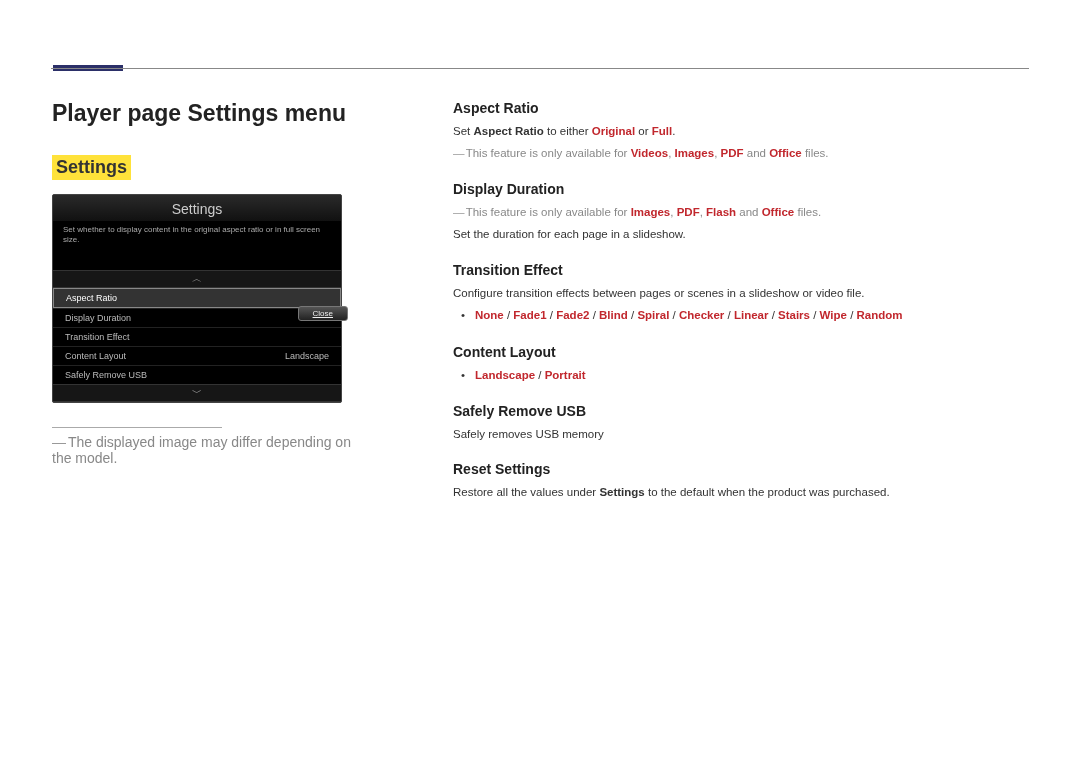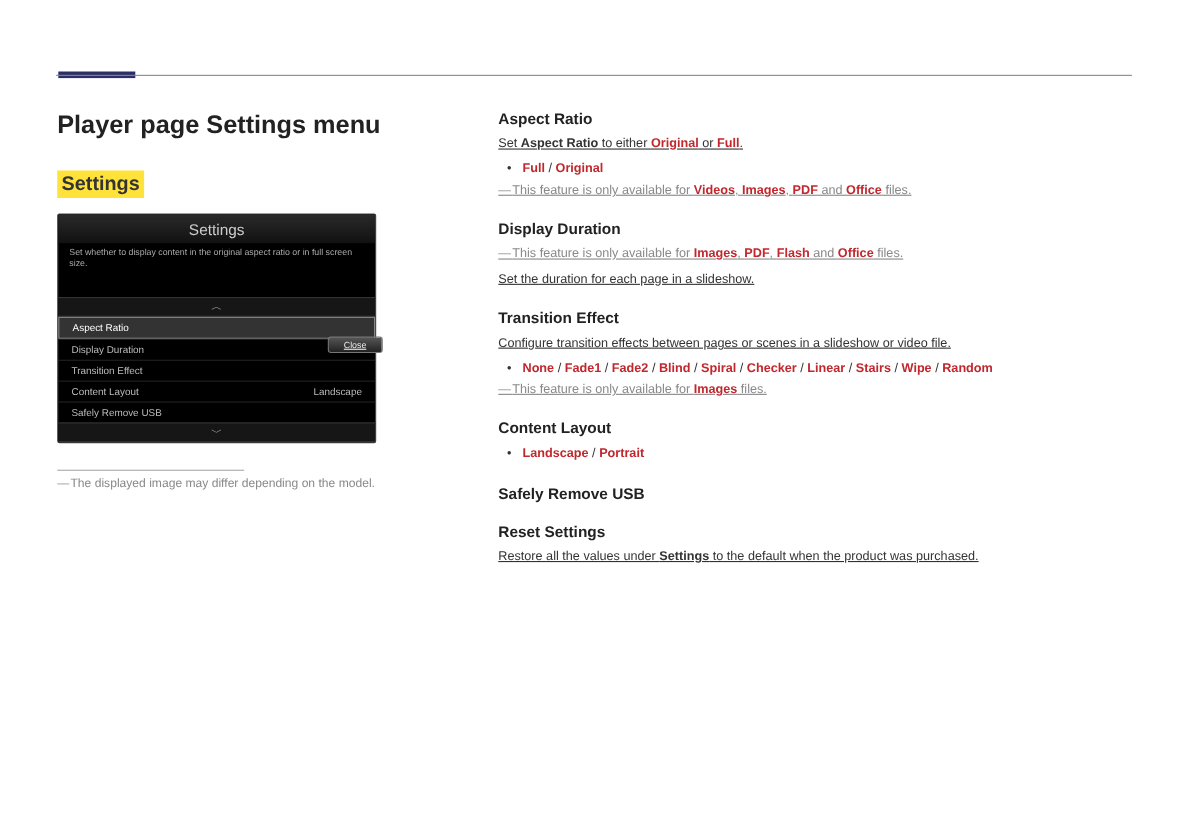--- a/index.html
+++ b/index.html
@@ -108,41 +108,40 @@
   }
   .settings-panel-wrap { position: relative; }
   .img-note-rule {
     border-top: 1px solid #aaa;
     width: 170px;
     margin-top: 24px;
     margin-bottom: 6px;
   }
   .img-note {
     color: #888;
-    font-size: 11px;
+    font-size: 14px;
   }
   .dash-lead::before {
     content: "― ";
     color: #999;
     letter-spacing: -1px;
   }
   h3.subhead {
     font-size: 14px;
     color: #222;
     font-weight: 700;
     margin-top: 18px;
     margin-bottom: 6px;
   }
   h3.subhead.first { margin-top: 0; }
   .body {
     font-size: 11.5px;
     color: #333;
     line-height: 1.6;
     margin-bottom: 4px;
-    text-decoration: underline;
   }
   .body.muted { color: #888; }
   .bullet {
     font-size: 11.5px;
     color: #c1272d;
     font-weight: 700;
     padding-left: 22px;
     position: relative;
     line-height: 1.7;
   }
@@ -200,47 +199,42 @@
   <div class="img-note-rule"></div>
   <div class="img-note dash-lead">The displayed image may differ depending on the model.</div>
 </div>
 
 <div class="right-col">
 
   <h3 class="subhead first">Aspect Ratio</h3>
   <p class="body">
     <span>Set </span><span class="b">Aspect Ratio</span><span> to either </span><span class="r">Original</span><span> or </span><span class="r">Full</span><span>.</span>
   </p>
-  <p class="bullet">
-    <span>Full</span><span class="sep"> / </span><span>Original</span>
-  </p>
   <p class="body muted dash-lead">
     <span>This feature is only available for </span><span class="r">Videos</span><span>, </span><span class="r">Images</span><span>, </span><span class="r">PDF</span><span> and </span><span class="r">Office</span><span> files.</span>
   </p>
 
   <h3 class="subhead">Display Duration</h3>
   <p class="body muted dash-lead">
     <span>This feature is only available for </span><span class="r">Images</span><span>, </span><span class="r">PDF</span><span>, </span><span class="r">Flash</span><span> and </span><span class="r">Office</span><span> files.</span>
   </p>
   <p class="body">Set the duration for each page in a slideshow.</p>
 
   <h3 class="subhead">Transition Effect</h3>
   <p class="body">Configure transition effects between pages or scenes in a slideshow or video file.</p>
   <p class="bullet">
     <span>None</span><span class="sep"> / </span><span>Fade1</span><span class="sep"> / </span><span>Fade2</span><span class="sep"> / </span><span>Blind</span><span class="sep"> / </span><span>Spiral</span><span class="sep"> / </span><span>Checker</span><span class="sep"> / </span><span>Linear</span><span class="sep"> / </span><span>Stairs</span><span class="sep"> / </span><span>Wipe</span><span class="sep"> / </span><span>Random</span>
   </p>
-  <p class="body muted dash-lead">
-    <span>This feature is only available for </span><span class="r">Images</span><span> files.</span>
-  </p>
 
   <h3 class="subhead">Content Layout</h3>
   <p class="bullet">
     <span>Landscape</span><span class="sep"> / </span><span>Portrait</span>
   </p>
 
   <h3 class="subhead">Safely Remove USB</h3>
+  <p class="body">Safely removes USB memory</p>
 
   <h3 class="subhead">Reset Settings</h3>
   <p class="body">
     <span>Restore all the values under </span><span class="b">Settings</span><span> to the default when the product was purchased.</span>
   </p>
 
 </div>
 
 </body></html>

